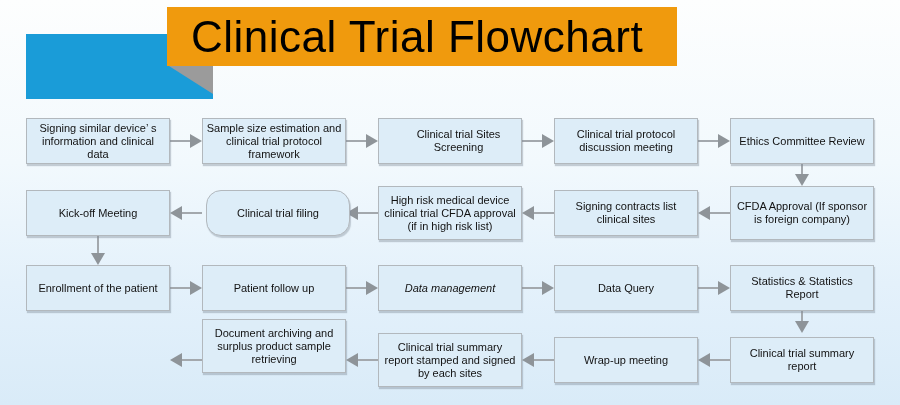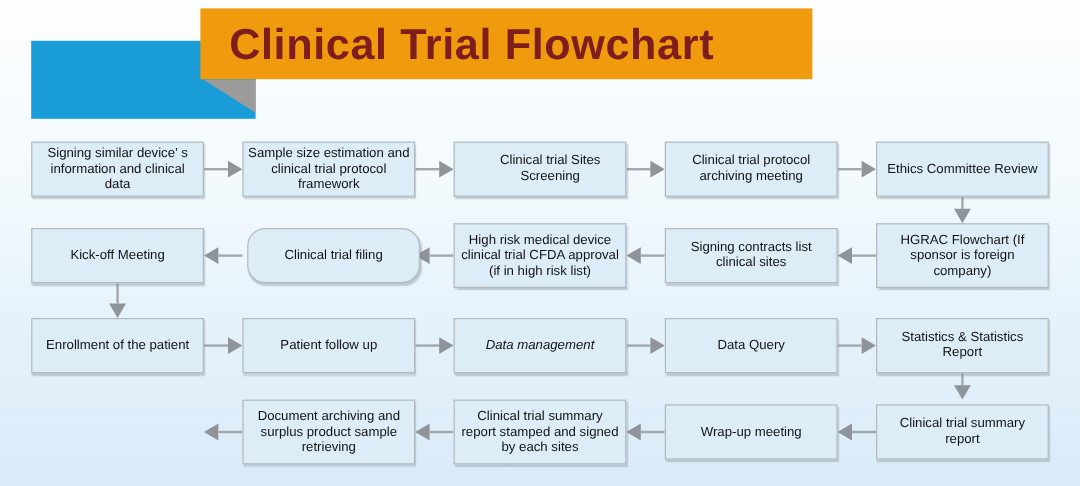--- a/index.html
+++ b/index.html
@@ -7,21 +7,21 @@
     position:relative;width:900px;height:405px;overflow:hidden;
     font-family:"Liberation Sans",sans-serif;
     background:linear-gradient(180deg,#fdfefe 0%,#f2f9fd 40%,#e4f1fb 70%,#d9ebf8 100%);
   }
   
   .ribbon-blue{position:absolute;left:26px;top:34px;width:187px;height:65px;background:#1a9cd8;z-index:1;}
   .ribbon-fold{position:absolute;left:169px;top:66px;width:44px;height:28px;background:#9b9b9b;
     clip-path:polygon(0 0,100% 0,100% 100%);z-index:2;}
   .banner{position:absolute;left:167px;top:7px;width:510px;height:59px;background:#f09a0d;z-index:3;
     display:flex;align-items:center;}
-  .banner h1{margin:0;padding:0 0 0 24px;font-size:36px;line-height:59px;font-weight:bold;color:#7f1d1d;
+  .banner h1{margin:0;padding:0 0 0 24px;font-size:44px;line-height:59px;font-weight:normal;color:#000000;
     letter-spacing:0.5px;white-space:nowrap;}
   
   .node{position:absolute;width:144px;box-sizing:border-box;background:#ddedf8;border:1px solid #b2b8bd;
     box-shadow:1px 2px 1px rgba(125,138,150,0.40);
     display:flex;align-items:center;justify-content:center;text-align:center;
     font-size:11px;line-height:13px;color:#121212;padding:2px 3px;z-index:4;}
   .h46{height:46px;} .h54{height:54px;}
   
   .harrow{position:absolute;width:32px;height:14px;display:flex;align-items:center;z-index:0;}
   .harrow .shaft{flex:1;height:2px;background:#a3a8ad;}
@@ -47,59 +47,59 @@
   <div class="node h46" style="left:26px;top:118px;">
       <span>Signing similar device’ s information and clinical data</span>
     </div>
   <div class="node h46" style="left:202px;top:118px;">
       <span>Sample size estimation and clinical trial protocol framework</span>
     </div>
   <div class="node h46" style="left:378px;top:118px;padding-left:20px;">
       <span>Clinical trial Sites Screening</span>
     </div>
   <div class="node h46" style="left:554px;top:118px;">
-      <span>Clinical trial protocol archiving meeting</span>
+      <span>Clinical trial protocol discussion meeting</span>
     </div>
   <div class="node h46" style="left:730px;top:118px;">
       <span>Ethics Committee Review</span>
     </div>
 
   <div class="node h46" style="left:26px;top:190px;">
       <span>Kick-off Meeting</span>
     </div>
   <div class="node h46" style="left:206px;top:190px;border-radius:15px;">
       <span>Clinical trial filing</span>
     </div>
   <div class="node h54" style="left:378px;top:186px;">
       <span>High risk medical device clinical trial CFDA approval (if in high risk list)</span>
     </div>
   <div class="node h46" style="left:554px;top:190px;">
       <span>Signing contracts list clinical sites</span>
     </div>
   <div class="node h54" style="left:730px;top:186px;">
-      <span>HGRAC Flowchart (If sponsor is foreign company)</span>
+      <span>CFDA Approval (If sponsor is foreign company)</span>
     </div>
 
   <div class="node h46" style="left:26px;top:265px;">
       <span>Enrollment of the patient</span>
     </div>
   <div class="node h46" style="left:202px;top:265px;">
       <span>Patient follow up</span>
     </div>
   <div class="node h46" style="left:378px;top:265px;font-style:italic;">
       <span>Data management</span>
     </div>
   <div class="node h46" style="left:554px;top:265px;">
       <span>Data Query</span>
     </div>
   <div class="node h46" style="left:730px;top:265px;">
       <span>Statistics &amp; Statistics Report</span>
     </div>
 
-  <div class="node h54" style="left:202px;top:333px;">
+  <div class="node h54" style="left:202px;top:319px;">
       <span>Document archiving and surplus product sample retrieving</span>
     </div>
   <div class="node h54" style="left:378px;top:333px;">
       <span>Clinical trial summary report stamped and signed by each sites</span>
     </div>
   <div class="node h46" style="left:554px;top:337px;text-align:right;">
       <span>Wrap-up meeting</span>
     </div>
   <div class="node h46" style="left:730px;top:337px;">
       <span>Clinical trial summary report</span>

